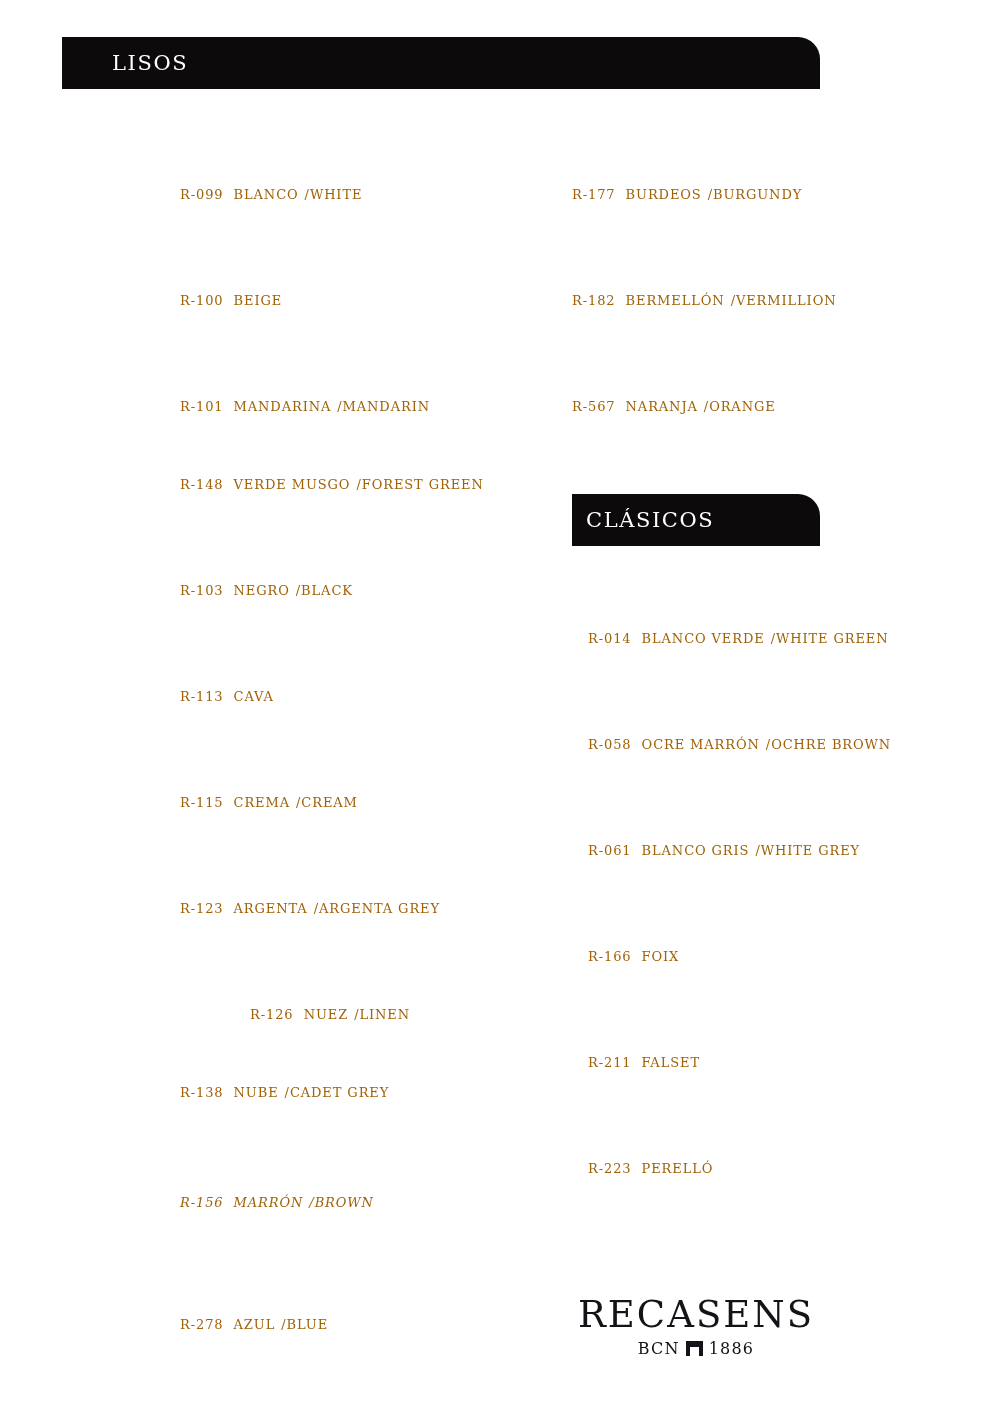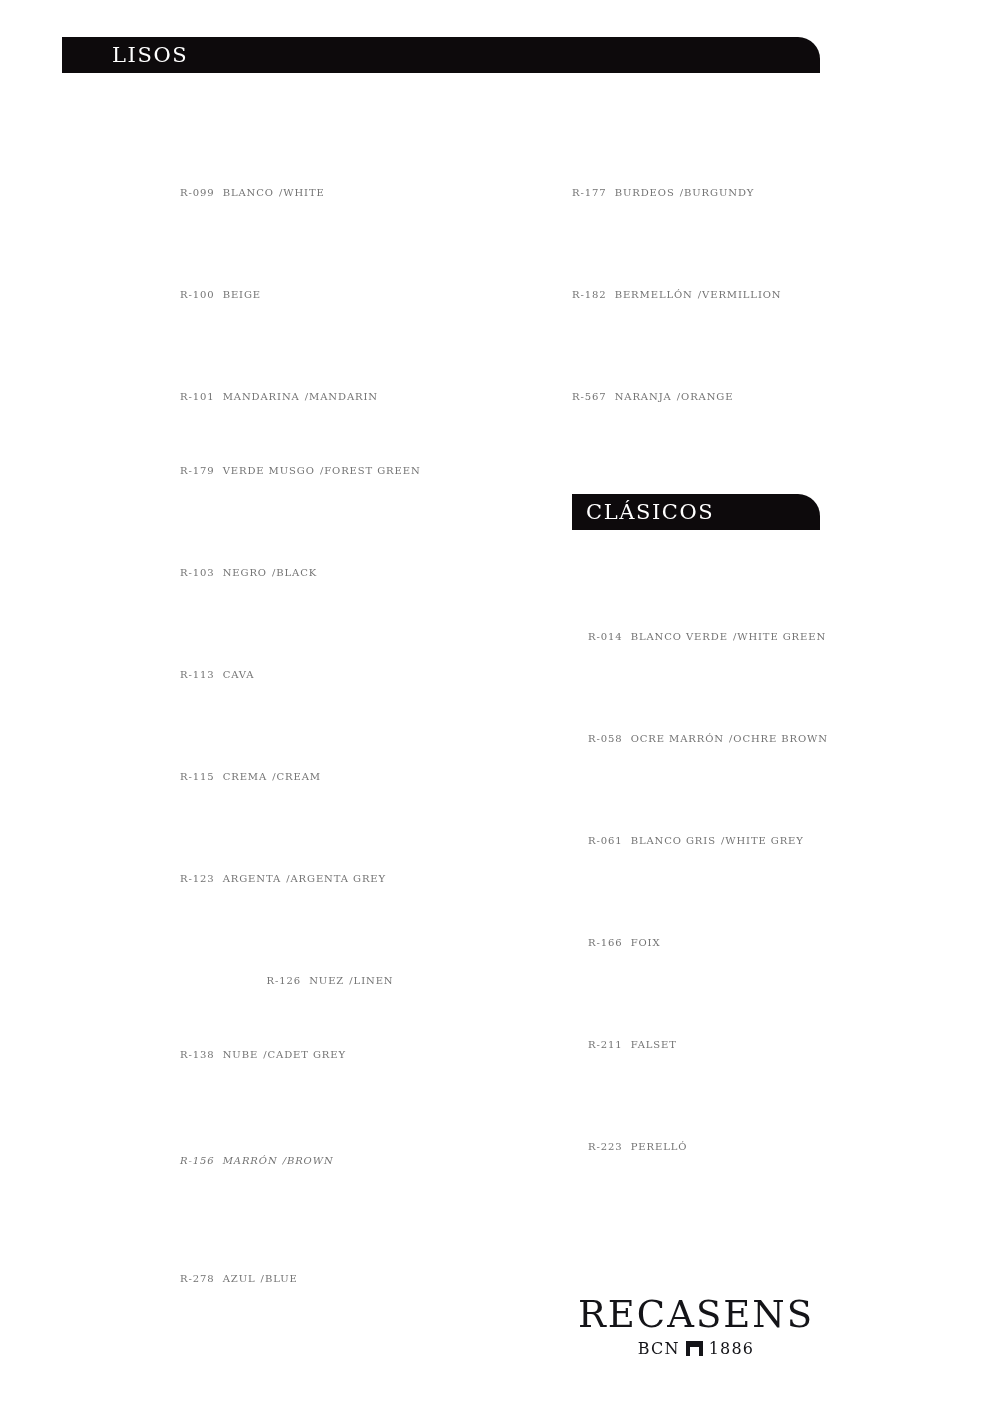--- a/index.html
+++ b/index.html
@@ -10,21 +10,21 @@
   body {
     width: 1000px; height: 1415px;
     position: relative;
     font-family: "DejaVu Serif", "Liberation Serif", serif;
     overflow: hidden;
   }
 
   
   .banner {
     position: absolute;
-    height: 36px;
+    height: 52px;
     background: #0d0a0c;
     border-top-right-radius: 22px;
     display: flex;
     align-items: center;
   }
   .banner-title {
     color: #ffffff;
     font-family: "DejaVu Serif", "Liberation Serif", serif;
     font-size: 21px;
     letter-spacing: 1.6px;
@@ -110,22 +110,22 @@
         rgba(0,0,0,0.10) 5px);
   }
   
   .swatch.striped .swatch-inner::after { display: none; }
   .stripes { position: absolute; inset: 0; display: flex; }
   .stripes > span { display: block; height: 100%; }
 
   .swatch-label {
     margin-top: 17px;
     font-family: "DejaVu Serif", "Liberation Serif", serif;
-    font-size: 10px;
-    color: #737373;
+    font-size: 13px;
+    color: #a16207;
     letter-spacing: 0.9px;
     white-space: nowrap;
   }
   .swatch-label .sep { margin: 0 0 0 1px; }
 
   
   #brand-logo {
     position: absolute;
     left: 572px; top: 1296px;
     width: 248px;
@@ -190,21 +190,21 @@
     <div class="swatch-entry" style="">
       <div class="swatch">
         <div class="swatch-inner" style="background: rgb(238, 128, 39);"></div>
       </div>
       <div class="swatch-label"><span>R-101</span>&nbsp; <span>MANDARINA</span>&nbsp;<span class="sep">/</span><span>MANDARIN</span></div>
     </div>
     <div class="swatch-entry" style="margin-bottom: 28px;">
       <div class="swatch">
         <div class="swatch-inner" style="background: rgb(24, 98, 79);"></div>
       </div>
-      <div class="swatch-label"><span>R-179</span>&nbsp; <span>VERDE MUSGO</span>&nbsp;<span class="sep">/</span><span>FOREST GREEN</span></div>
+      <div class="swatch-label"><span>R-148</span>&nbsp; <span>VERDE MUSGO</span>&nbsp;<span class="sep">/</span><span>FOREST GREEN</span></div>
     </div>
     <div class="swatch-entry" style="margin-bottom: 28px;">
       <div class="swatch">
         <div class="swatch-inner" style="background: rgb(18, 18, 18);"></div>
       </div>
       <div class="swatch-label"><span>R-103</span>&nbsp; <span>NEGRO</span>&nbsp;<span class="sep">/</span><span>BLACK</span></div>
     </div>
     <div class="swatch-entry" style="margin-bottom: 28px;">
       <div class="swatch coarse">
         <div class="swatch-inner" style="background: rgb(232, 182, 140);"></div>

